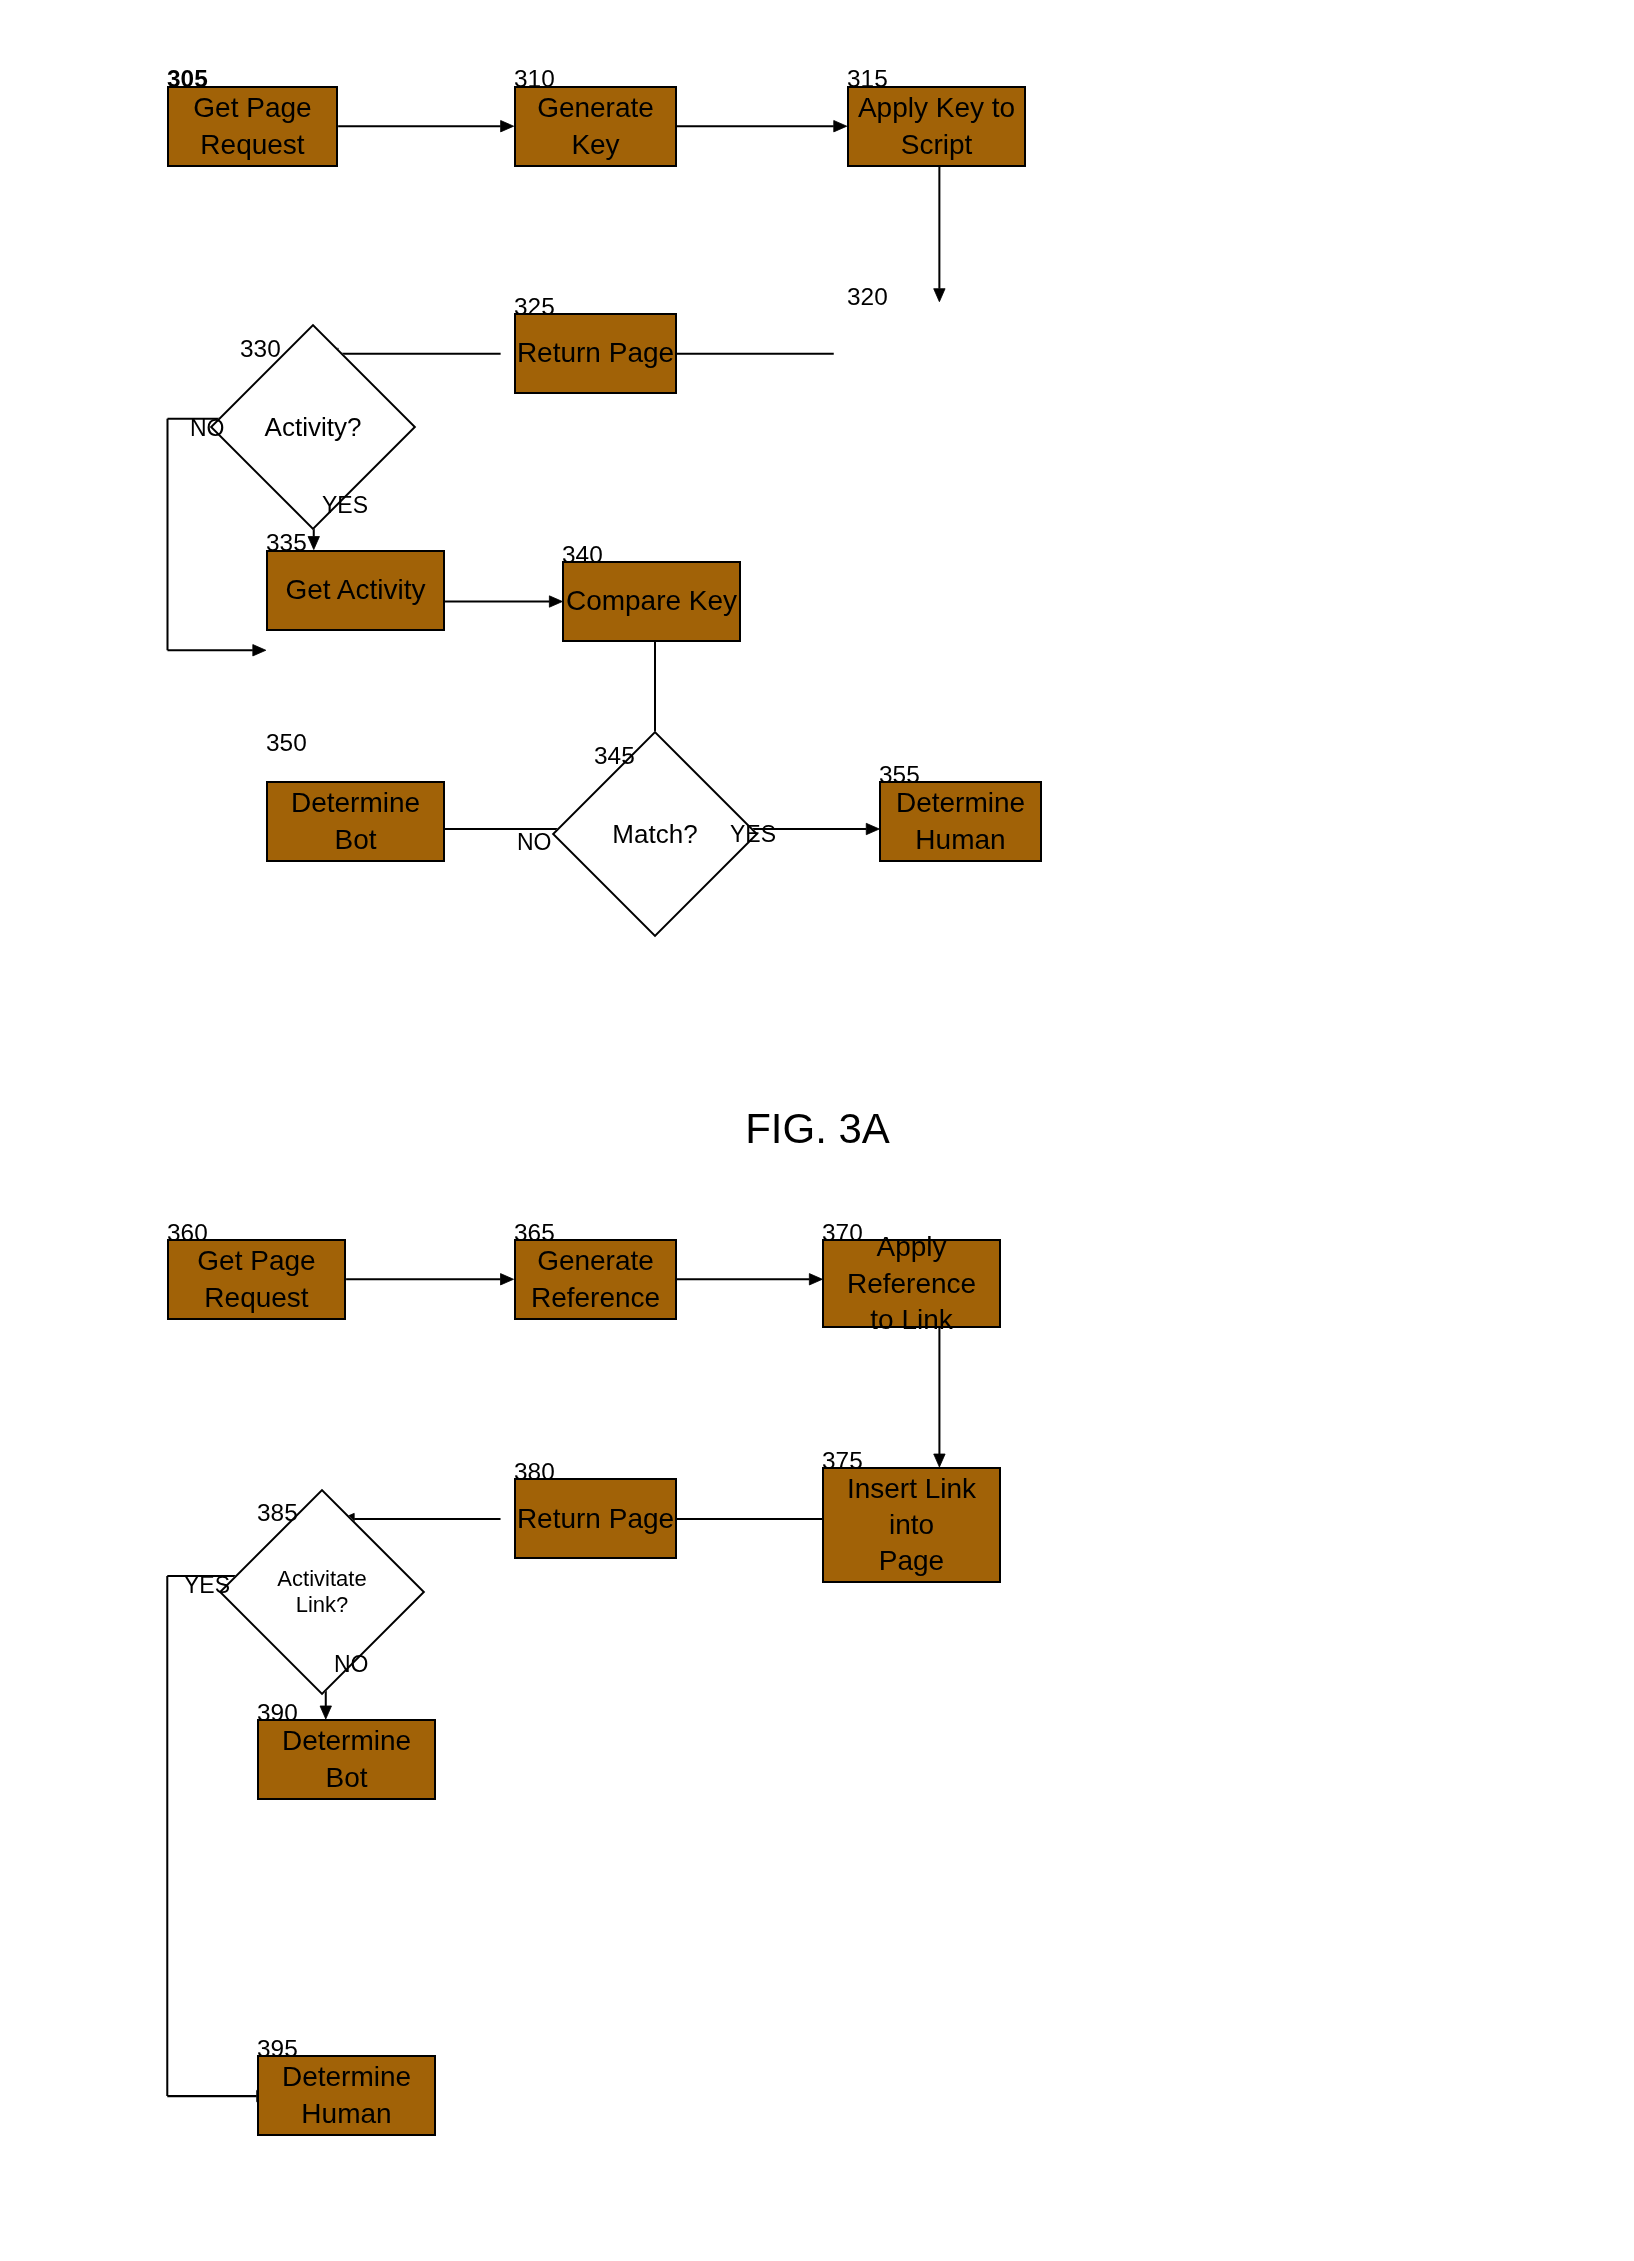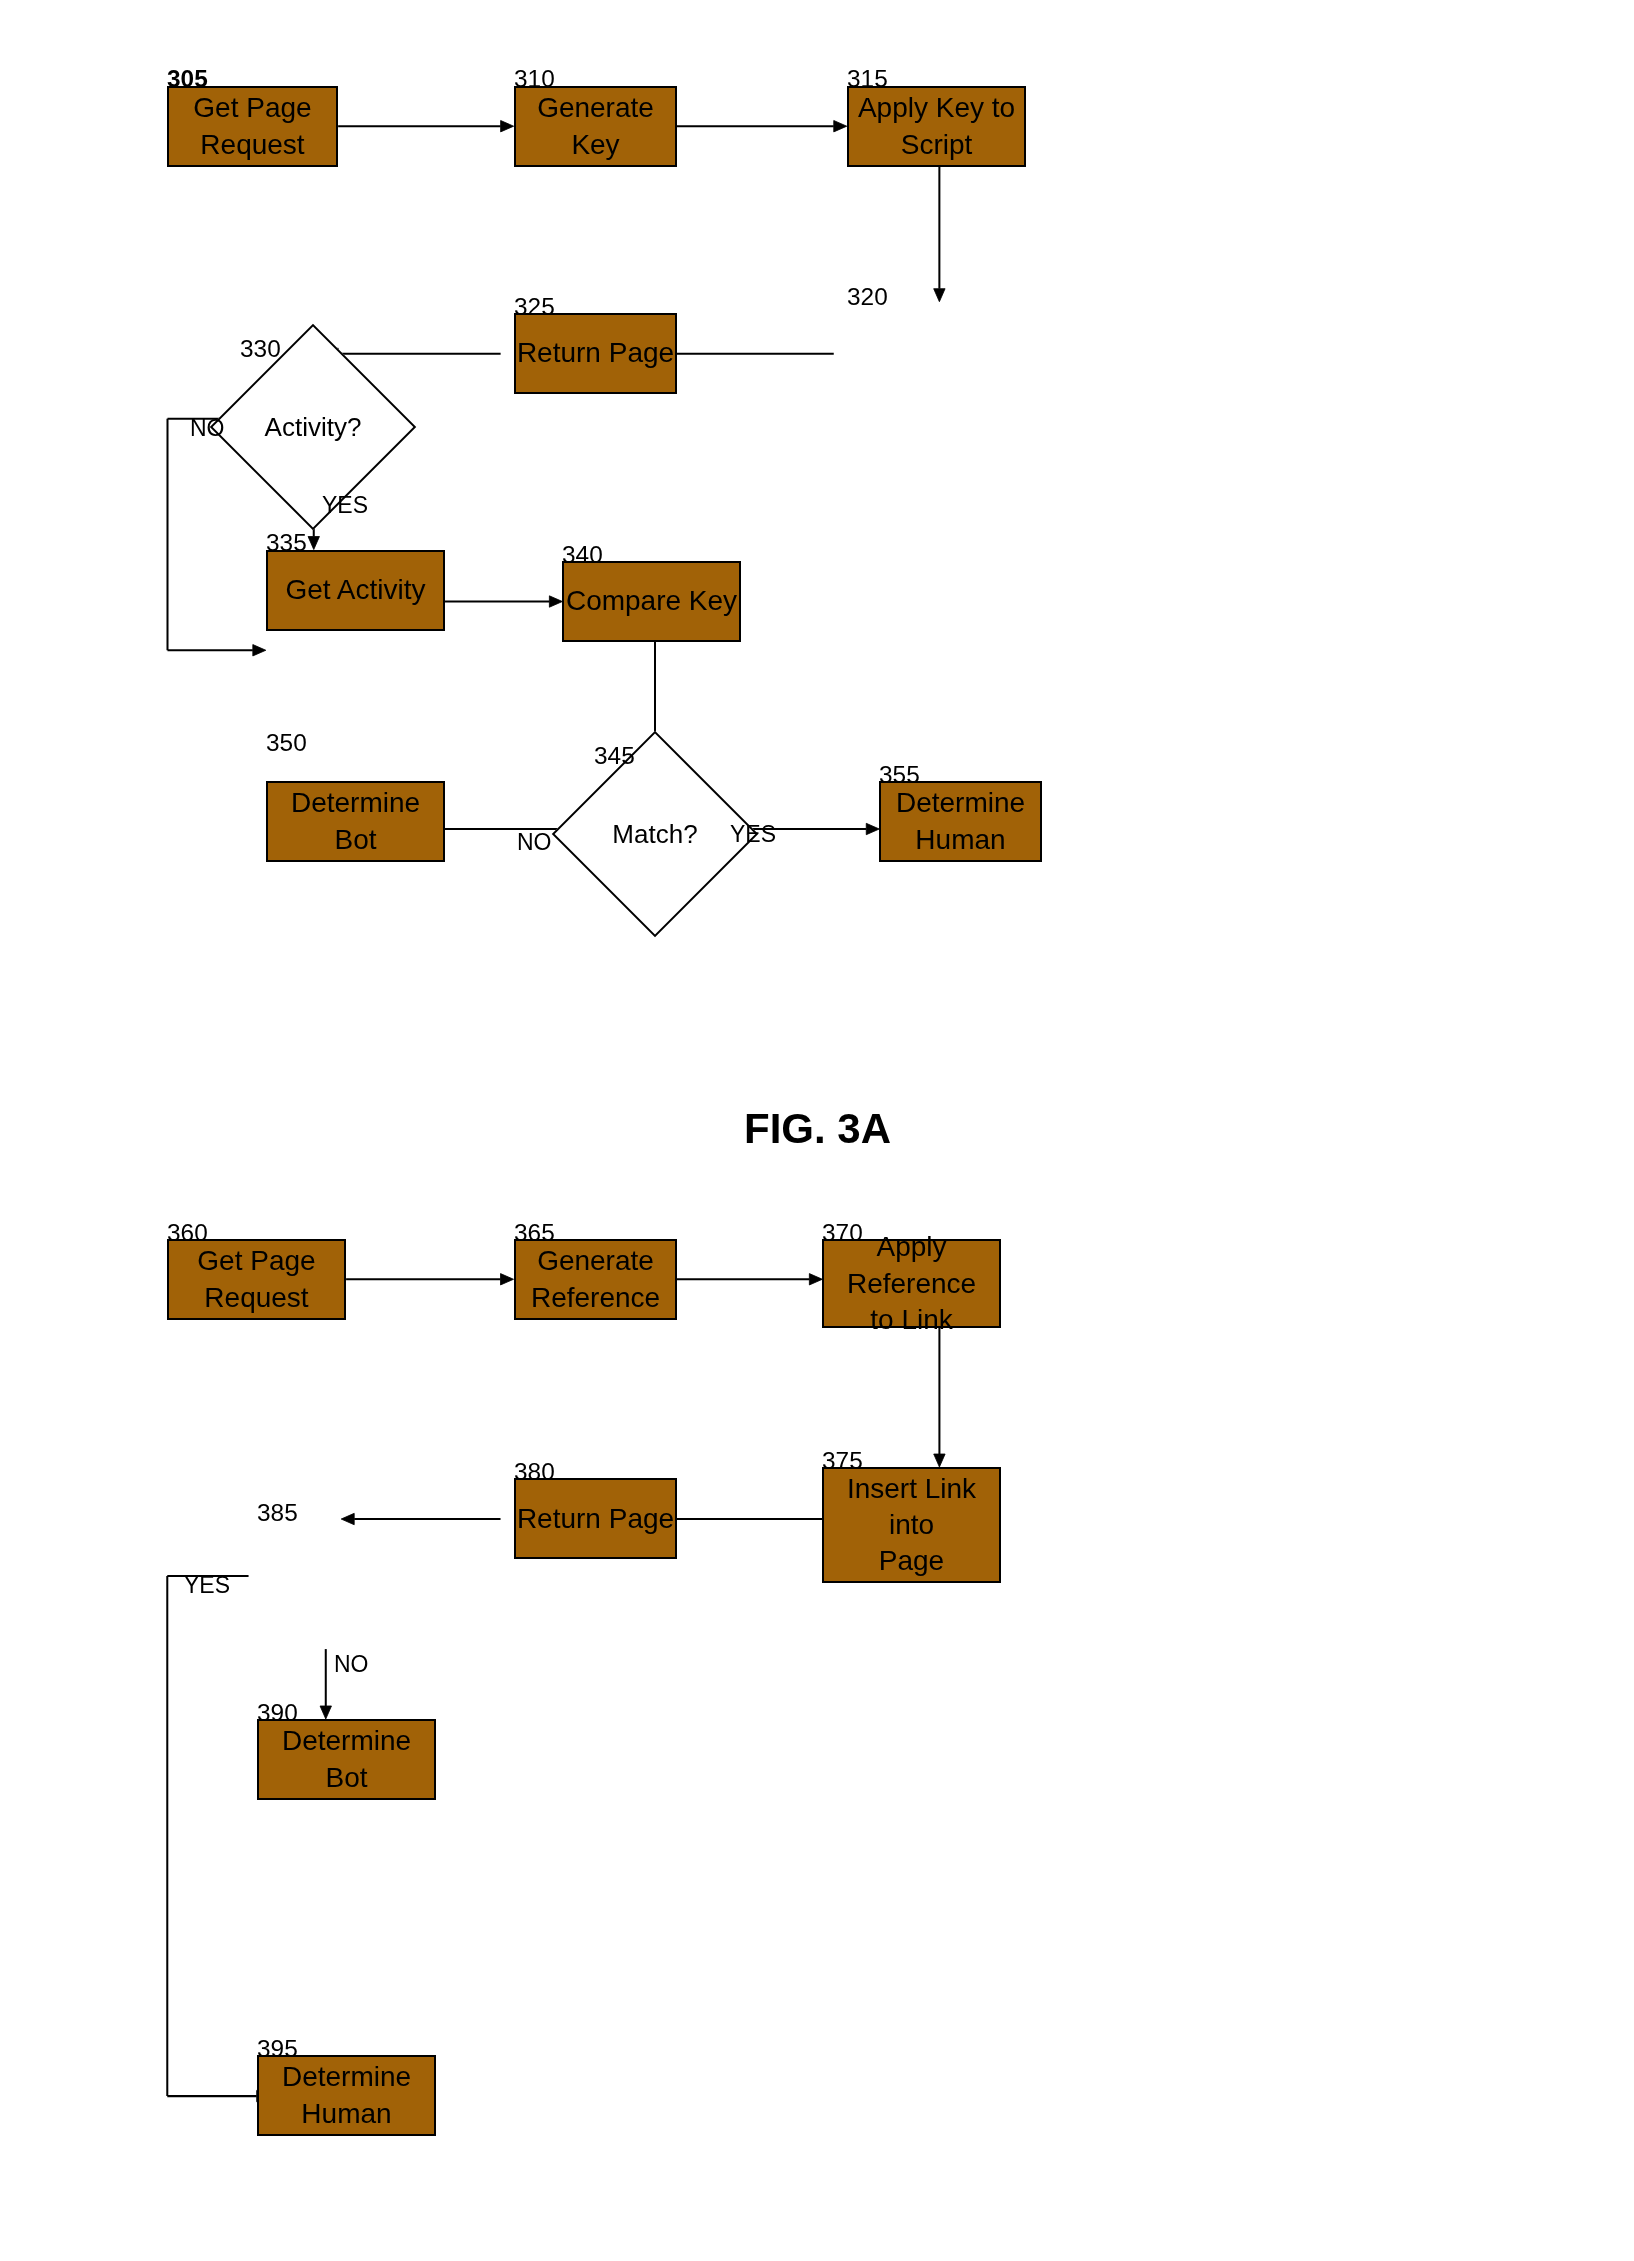--- a/index.html
+++ b/index.html
@@ -26,21 +26,21 @@
       position: relative;
       width: 1463px;
       height: 1138px;
       margin: 0 auto;
       margin-top: 49px;
     }
 
     .fig-label {
       text-align: center;
       font-size: 42px;
-      font-weight: bold;
+      font-weight: normal;
       margin-top: 16.3px;
       margin-bottom: 33px;
     }
 
     
     .flow-box {
       position: absolute;
       border: 2.4px solid #000;
       background: #a16207;
       display: flex;
@@ -263,20 +263,24 @@
     <div class="flow-box" style="left:736px; top:265px; width:179px; height:116px;">
       <span>Insert Link into<br>Page</span>
     </div>
     <span class="step-label" style="left:736px; top:245px;">375</span>
 
     <div class="flow-box" style="left:428px; top:276px; width:163px; height:81px;">
       <span>Return Page</span>
     </div>
     <span class="step-label" style="left:428px; top:256px;">380</span>
 
+    <div class="flow-diamond" style="left:163px; top:317px;">
+      <div class="diamond-inner"></div>
+      <span class="diamond-text" style="font-size:22px;">Activitate<br>Link?</span>
+    </div>
     <span class="step-label" style="left:171px; top:297px;">385</span>
 
     <span class="yn-label" style="left:98px; top:370px;">YES</span>
 
     <span class="yn-label" style="left:248px; top:449px;">NO</span>
 
     <div class="flow-box" style="left:171px; top:517px; width:179px; height:81px;">
       <span>Determine Bot</span>
     </div>
     <span class="step-label" style="left:171px; top:497px;">390</span>

